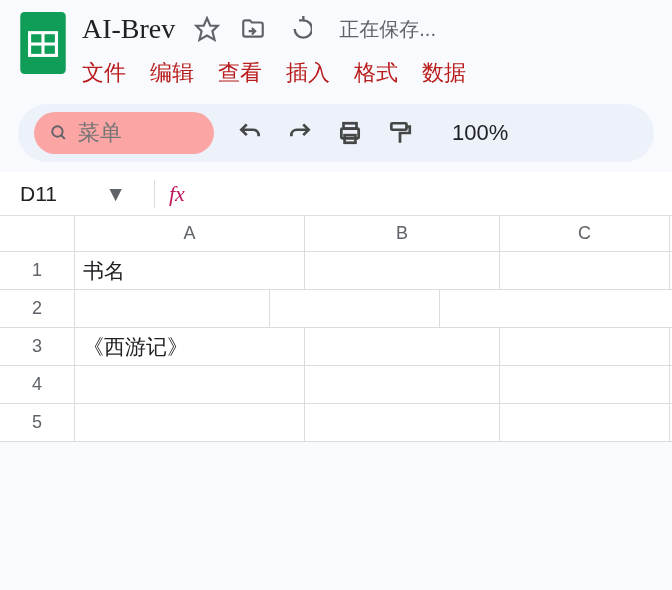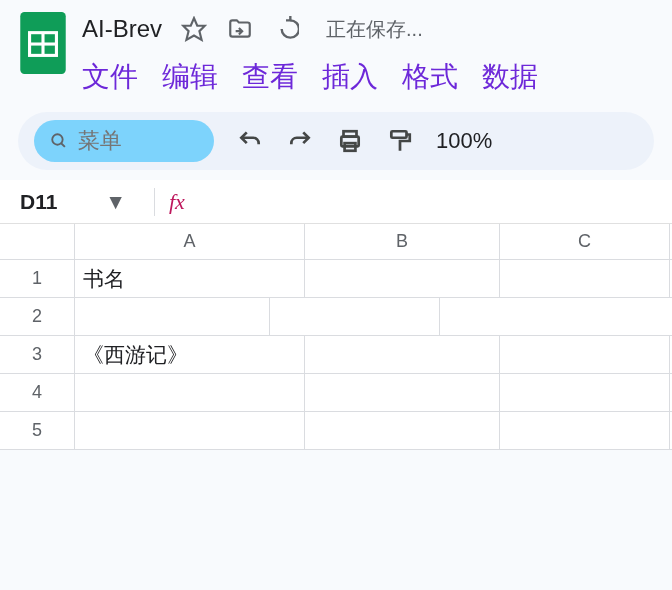--- a/index.html
+++ b/index.html
@@ -3,34 +3,34 @@
 <meta charset="utf-8">
 <style>
 * { margin: 0; padding: 0; box-sizing: border-box; }
 body { font-family: "Google Sans", Arial, sans-serif; background: #f8fafd; width: 672px; height: 590px; overflow: hidden; }
 
 .header { padding: 10px 18px 0 18px; display: flex; align-items: flex-start; gap: 14px; }
 .logo { width: 50px; height: 66px; display: flex; align-items: center; justify-content: center; }
 .logo svg { width: 46px; height: 62px; }
 .title-area { flex: 1; }
 .title-row { display: flex; align-items: center; gap: 18px; height: 38px; }
-.doc-title { font-size: 24px; color: #202124; font-weight: 400; }
+.doc-title { font-size: 28px; color: #202124; font-weight: 400; font-family: Liberation Serif, serif; }
 .title-icon { width: 28px; height: 28px; display: flex; align-items: center; justify-content: center; color: #5f6368; }
 .save-status { font-size: 20px; color: #5f6368; margin-left: 8px; }
 .menu-row { display: flex; gap: 24px; margin-top: 10px; }
-.menu-item { font-size: 28px; color: #6d28d9; cursor: pointer; }
+.menu-item { font-size: 22px; color: #b91c1c; cursor: pointer; }
 
 .toolbar { margin: 16px 18px 10px 18px; background: #edf2fa; border-radius: 30px; height: 58px; display: flex; align-items: center; padding: 0 16px; gap: 22px; }
-.search-box { background: #7dd3fc; border-radius: 22px; height: 42px; width: 180px; display: flex; align-items: center; padding: 0 16px; gap: 10px; }
+.search-box { background: #fca5a5; border-radius: 22px; height: 42px; width: 180px; display: flex; align-items: center; padding: 0 16px; gap: 10px; }
 .search-box input { border: none; outline: none; font-size: 22px; color: #5f6368; width: 100%; background: transparent; }
 .tb-icon { width: 28px; height: 28px; display: flex; align-items: center; justify-content: center; color: #444746; cursor: pointer; }
-.zoom { font-size: 22px; color: #202124; }
+.zoom { font-size: 22px; color: #202124; margin-left: 16px; }
 
 .fx-bar { display: flex; align-items: center; height: 44px; border-bottom: 1px solid #e0e0e0; background: #fff; }
-.cell-ref { width: 140px; padding-left: 20px; font-size: 21px; color: #202124; display: flex; align-items: center; justify-content: space-between; padding-right: 14px; font-weight: bold; }
+.cell-ref { width: 140px; padding-left: 20px; font-size: 21px; color: #202124; display: flex; align-items: center; justify-content: space-between; padding-right: 14px; }
 .cell-ref .dd { color: #5f6368; }
 .fx-divider { width: 1px; height: 28px; background: #dadce0; margin: 0 14px; }
 .fx-label { font-size: 22px; color: #be185d; font-style: italic; font-family: serif; }
 
 .grid { background: #fff; }
 .col-headers { display: flex; height: 36px; border-bottom: 1px solid #dadce0; }
 .corner { width: 75px; border-right: 1px solid #dadce0; background: #fff; }
 .col-h { border-right: 1px solid #dadce0; display: flex; align-items: center; justify-content: center; font-size: 18px; color: #5f6368; }
 .col-h.a { width: 230px; }
 .col-h.b { width: 195px; }

